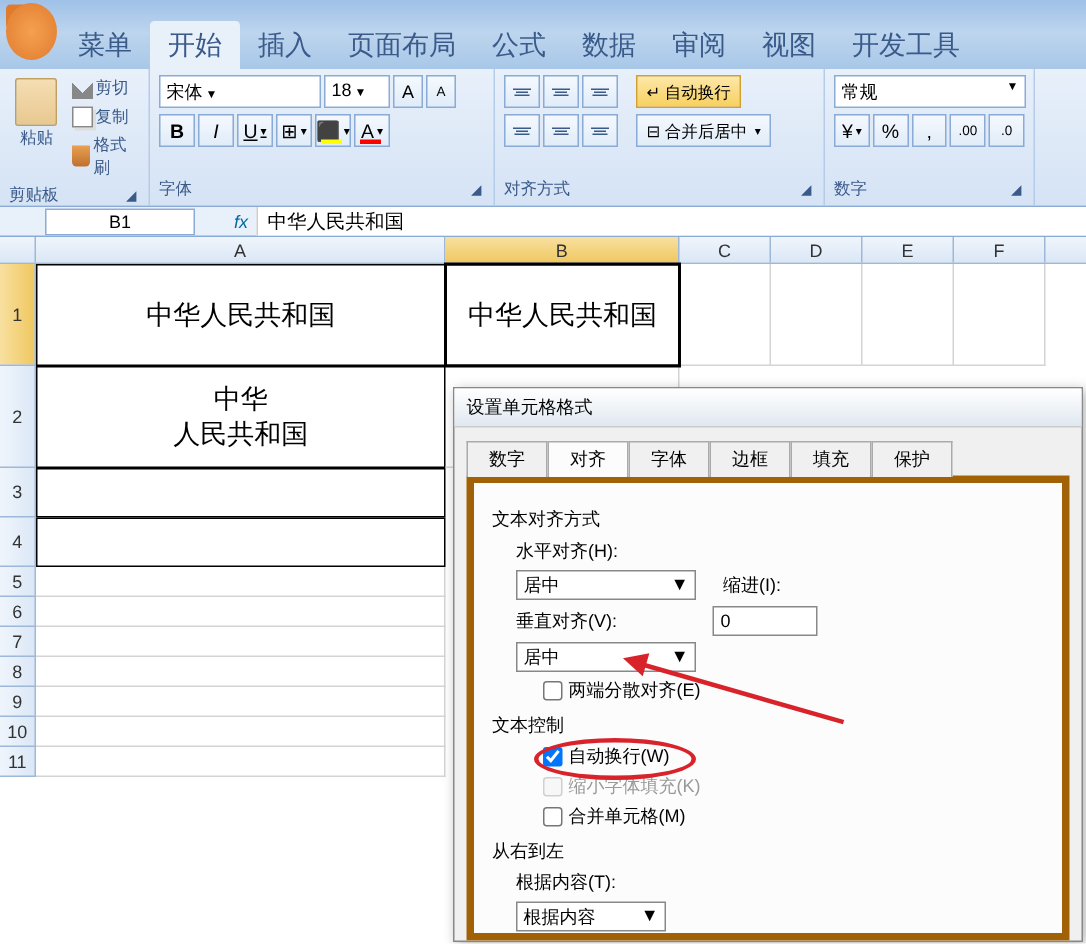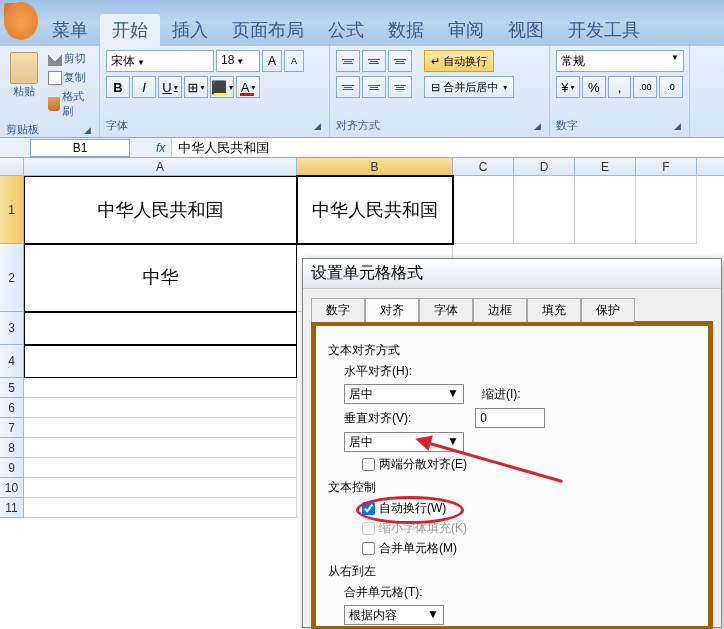--- a/index.html
+++ b/index.html
@@ -73,21 +73,21 @@
 .row-headers { display: flex; flex-direction: column; background: linear-gradient(90deg, #f0f5fc, #dae7f6); }
 .row-h { width: 24px; border-bottom: 1px solid #9db8d8; border-right: 1px solid #9db8d8; text-align: center; font-size: 12px; color: #333; display: flex; align-items: center; justify-content: center; }
 .row-h.selected { background: linear-gradient(90deg, #f8e0a0, #f0c860); }
 .cells { position: relative; flex: 1; }
 .cell { position: absolute; border-right: 1px solid #d4d4d4; border-bottom: 1px solid #d4d4d4; font-size: 18px; display: flex; align-items: center; justify-content: center; text-align: center; padding: 2px; }
 .cell.bordered { border: 1px solid #000; }
 .cell.active { outline: 2px solid #000; outline-offset: -1px; z-index: 2; }
 
 
 .dialog { position: absolute; left: 302px; top: 258px; width: 420px; height: 370px; background: #f0f0f0; border: 1px solid #888; box-shadow: 2px 2px 8px rgba(0,0,0,0.3); }
-.dialog-title { background: linear-gradient(#fff, #e0e8f0); padding: 4px 8px; font-size: 16px; border-bottom: 1px solid #ccc; }
+.dialog-title { background: linear-gradient(#fff, #e0e8f0); padding: 4px 8px; font-size: 12px; border-bottom: 1px solid #ccc; }
 .dialog-tabs { display: flex; padding: 8px 8px 0; gap: 0; }
 .dtab { padding: 3px 14px; font-size: 12px; background: #f0f0f0; border: 1px solid #aaa; border-bottom: none; position: relative; top: 1px; }
 .dtab.active { background: #fcfcfc; z-index: 2; }
 .dialog-body { margin: 0 8px 8px; background: #fcfcfc; border: 5px solid #a16207; padding: 10px 12px; font-size: 12px; height: 310px; }
 .section-label { margin: 6px 0 4px; }
 .indent { margin-left: 16px; margin-bottom: 4px; display: flex; align-items: center; gap: 6px; }
 .dlg-select { border: 1px solid #888; background: #fff; padding: 1px 4px; width: 120px; height: 20px; font-size: 12px; }
 .dlg-spin { border: 1px solid #888; background: #fff; width: 70px; height: 20px; padding: 1px 4px; font-size: 12px; }
 .chk { display: flex; align-items: center; gap: 4px; margin-left: 34px; margin-bottom: 3px; }
 .chk input { width: 13px; height: 13px; }
@@ -285,20 +285,21 @@
     </div>
     <div class="cells">
       <div class="cell bordered" style="left:0;top:0;width:273px;height:68px;">中华人民共和国</div>
       <div class="cell bordered active" style="left:273px;top:0;width:156px;height:68px;flex-direction:column;">中华人民共和国</div>
       <div class="cell" style="left:429px;top:0;width:61px;height:68px;"></div>
       <div class="cell" style="left:490px;top:0;width:61px;height:68px;"></div>
       <div class="cell" style="left:551px;top:0;width:61px;height:68px;"></div>
       <div class="cell" style="left:612px;top:0;width:61px;height:68px;"></div>
       <div class="cell bordered" style="left:0;top:68px;width:273px;height:68px;flex-direction:column;line-height:1.3;justify-content:center;">
           <div>中华</div>
+          <div>人民共和国</div>
         </div>
       <div class="cell" style="left:273px;top:68px;width:156px;height:68px;"></div>
       <div class="cell bordered" style="left:0;top:136px;width:273px;height:33px;"></div>
       <div class="cell bordered" style="left:0;top:169px;width:273px;height:33px;"></div>
       <div class="cell" style="left:0;top:202px;width:273px;height:20px;"></div>
       <div class="cell" style="left:0;top:222px;width:273px;height:20px;"></div>
       <div class="cell" style="left:0;top:242px;width:273px;height:20px;"></div>
       <div class="cell" style="left:0;top:262px;width:273px;height:20px;"></div>
       <div class="cell" style="left:0;top:282px;width:273px;height:20px;"></div>
       <div class="cell" style="left:0;top:302px;width:273px;height:20px;"></div>
@@ -347,21 +348,21 @@
         <input type="checkbox" disabled="" style="">
         <span>缩小字体填充(K)</span>
       </div>
     <div class="chk">
         <input type="checkbox" style="">
         <span>合并单元格(M)</span>
       </div>
 
     <div class="section-label">从右到左</div>
     <div class="indent">
-        <span>合并单元格(T):</span>
+        <span>根据内容(T):</span>
       </div>
     <div class="indent">
         <div class="dlg-select" style="width:100px;"><span>根据内容</span><span style="float:right;">▼</span></div>
       </div>
   </div>
 </div>
 
 <div class="arrow">
   <div class="arrow-head"></div>
   <div class="arrow-line"></div>

